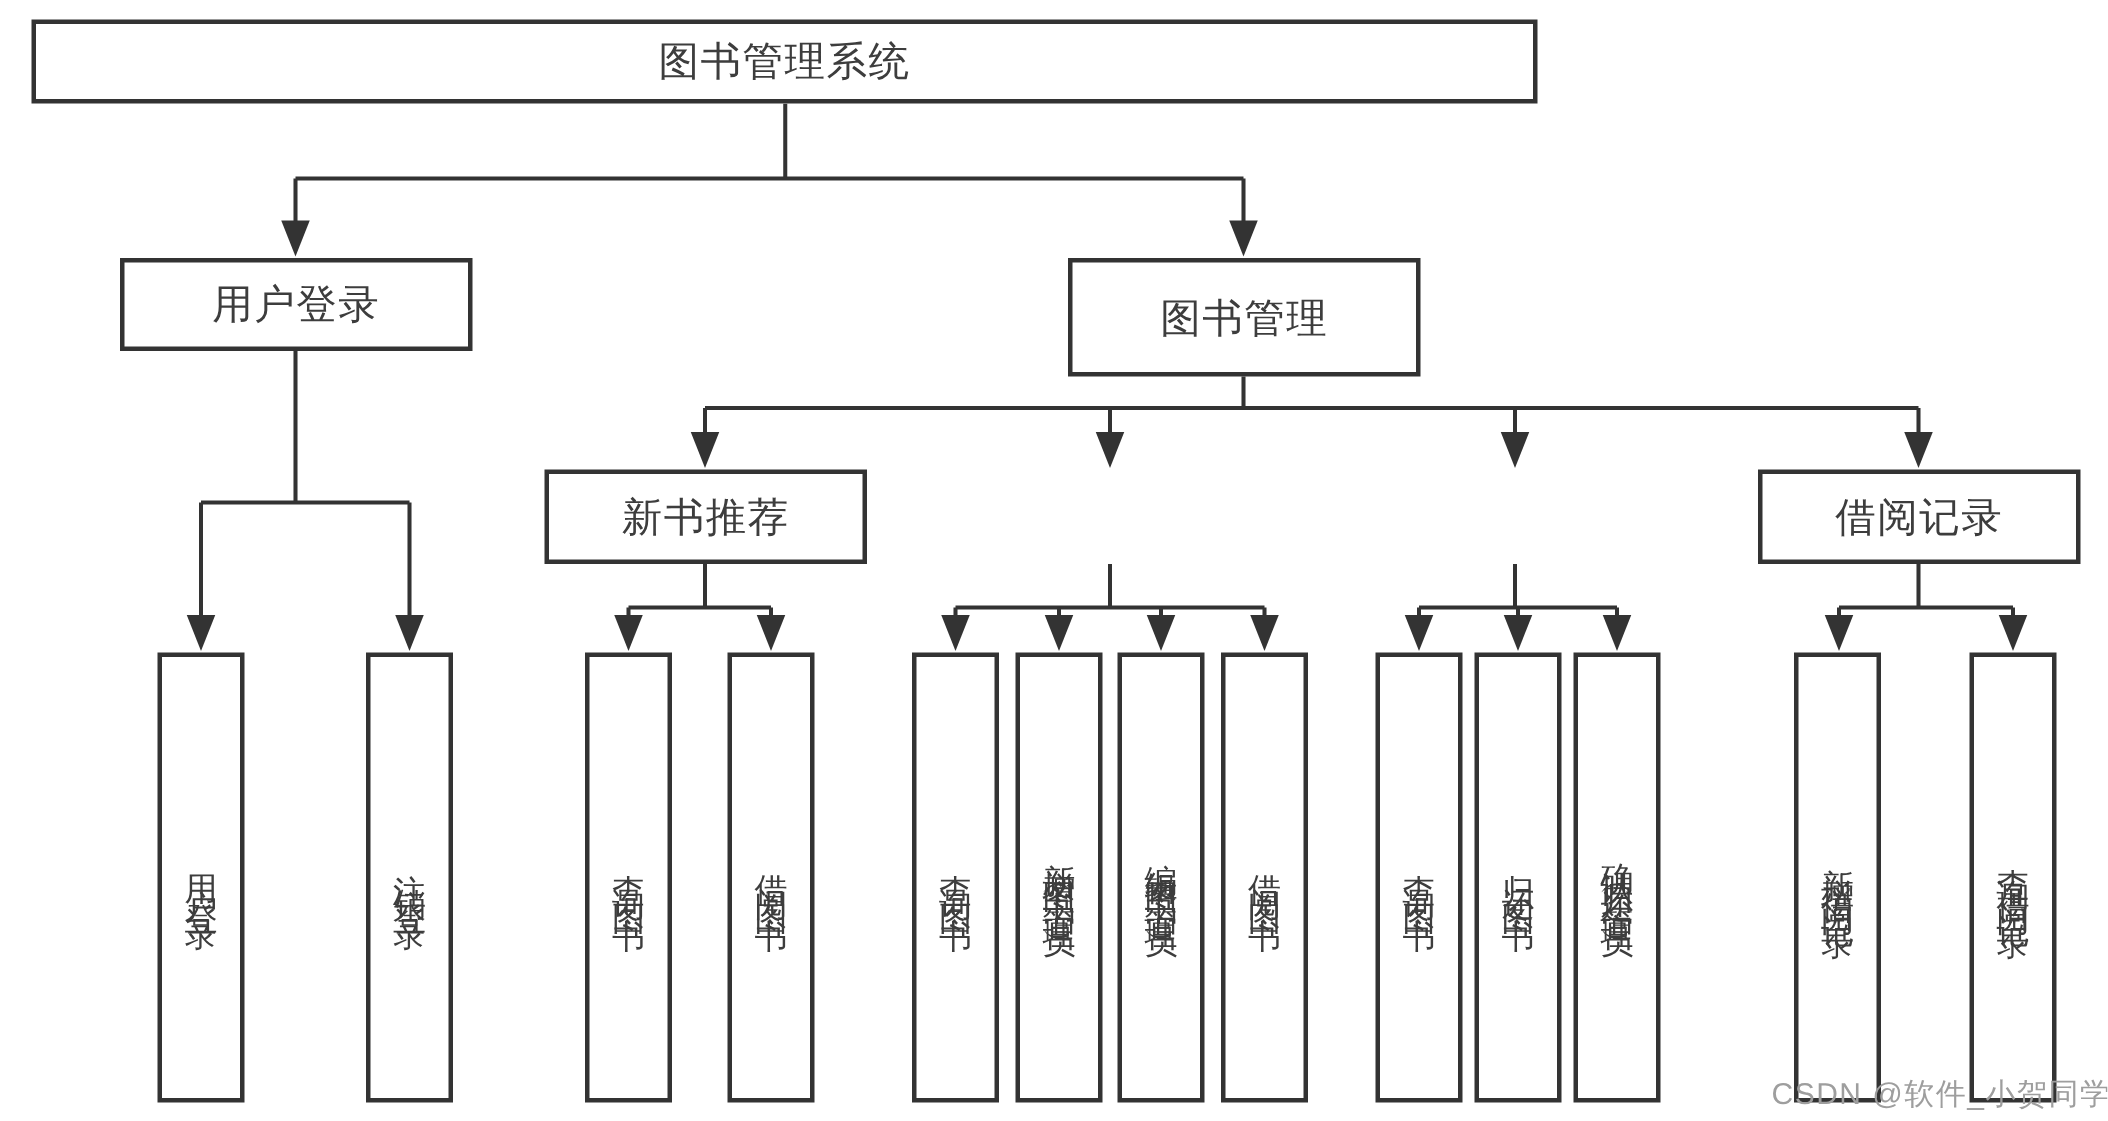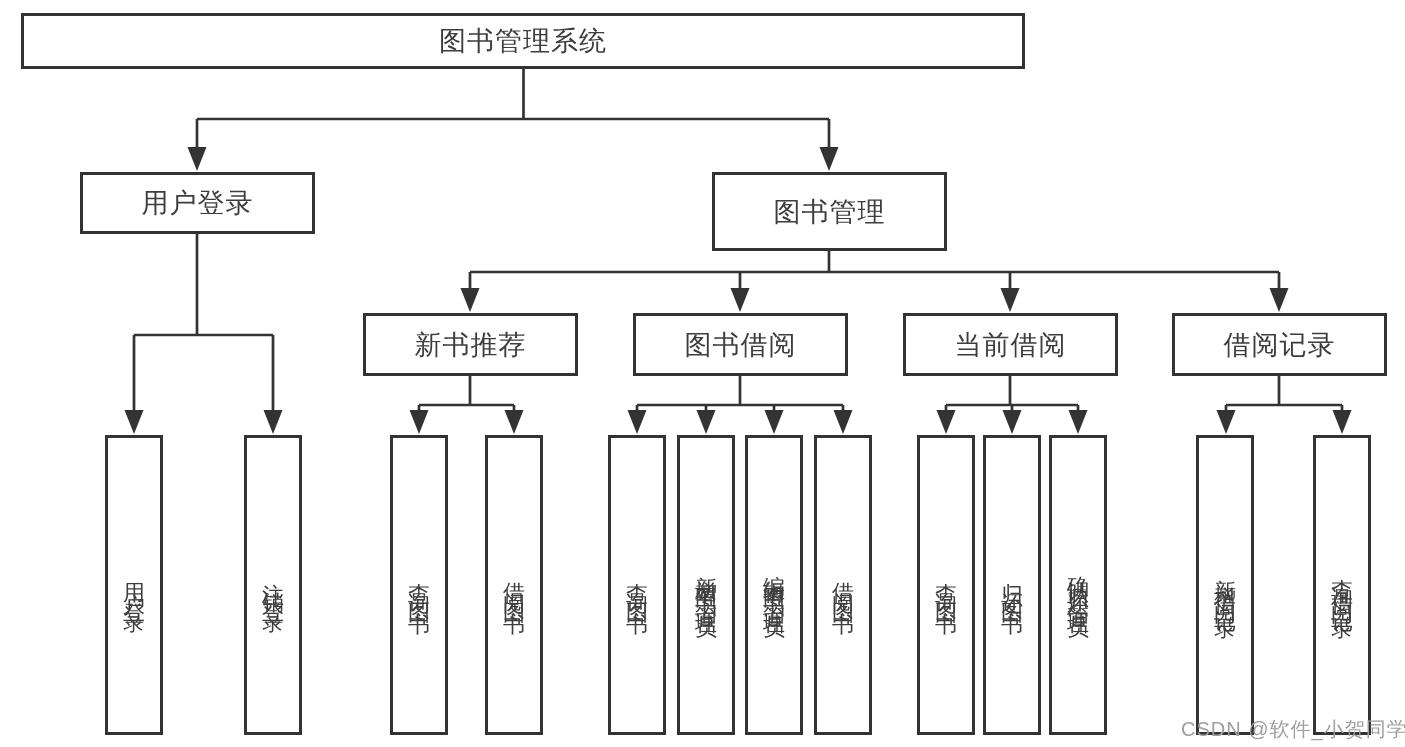--- a/index.html
+++ b/index.html
@@ -149,26 +149,20 @@
   <div class="box lvl1a">
     <span>用户登录</span>
   </div>
   <div class="box lvl1b">
     <span>图书管理</span>
   </div>
 
   <div class="box lvl2 l2a">
     <span>新书推荐</span>
   </div>
-  <div class="box lvl2 l2b">
-    <span>图书借阅</span>
-  </div>
-  <div class="box lvl2 l2c">
-    <span>当前借阅</span>
-  </div>
   <div class="box lvl2 l2d">
     <span>借阅记录</span>
   </div>
 
   <div class="leaf s4" style="left:105px">
     <span>用户登录</span>
   </div>
   <div class="leaf s4" style="left:244px">
     <span>注销登录</span>
   </div>

